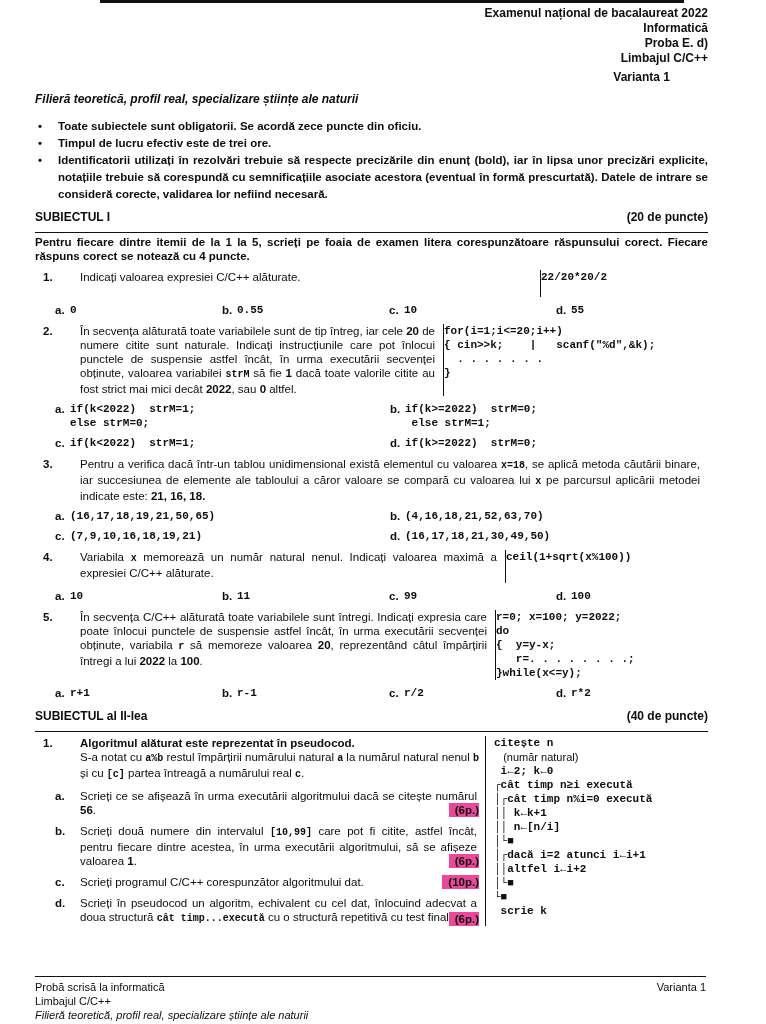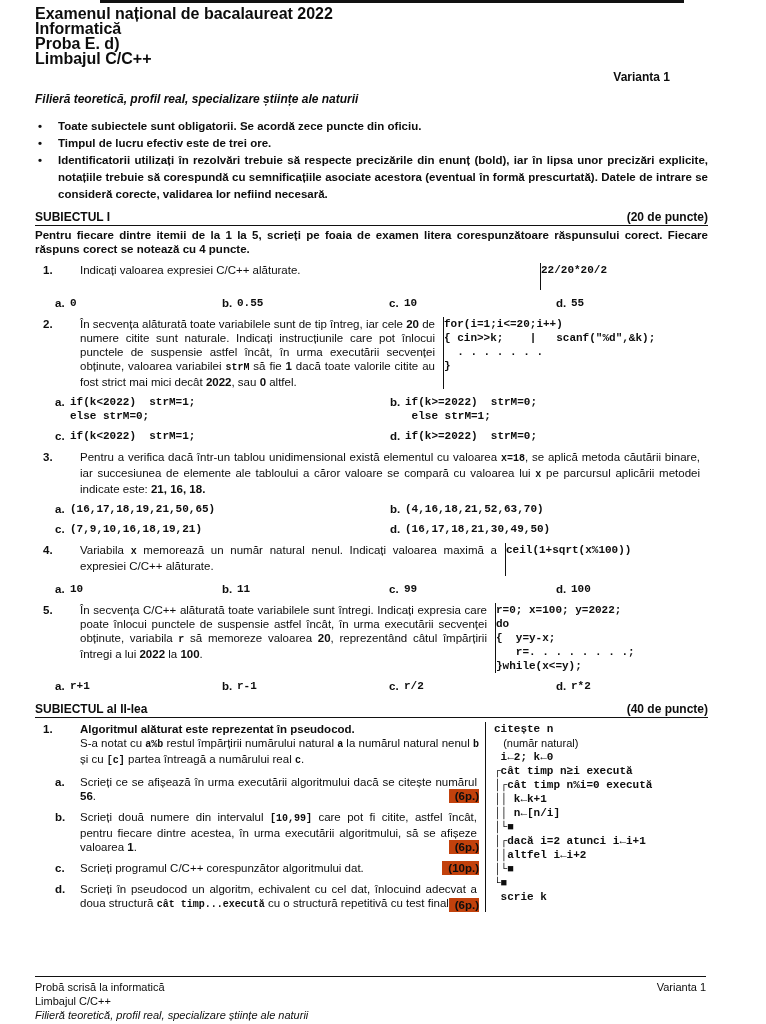--- a/index.html
+++ b/index.html
@@ -4,29 +4,29 @@
 <style>
   html,body{margin:0;padding:0;background:#e8e8e8;}
   .page{position:relative;width:766px;height:1024px;background:#ffffff;color:#0d0d0d;
         font-family:"Liberation Sans",sans-serif;font-size:11.5px;line-height:14px;overflow:hidden;}
   .topline{position:absolute;top:0;left:100px;width:584px;height:3px;background:#111;}
   .content{padding:6px 58px 0 35px;}
   .b{font-weight:bold;}
   .i{font-style:italic;}
   .m{font-family:Liberation Mono, monospace;font-weight:bold;font-size:10px;}
   .sans{font-family:"Liberation Sans",sans-serif;font-weight:normal;}
-  .title-lines div{text-align:left;font-weight:bold;font-size:16px;line-height:15px;}
+  .title-lines div{text-align:right;font-weight:bold;font-size:12px;line-height:15px;}
   .variant-row{text-align:right;font-weight:bold;font-size:12px;padding-right:38px;margin-top:4px;}
   .track{font-weight:bold;font-style:italic;font-size:12px;margin-top:8px;}
   .bullets{margin-top:12px;font-weight:bold;}
   .bullet{display:flex;line-height:17px;}
   .bullet .dot{width:20px;padding-left:3px;flex:0 0 20px;}
   .bullet .txt{flex:1;text-align:justify;}
   .sec-head{display:flex;justify-content:space-between;font-weight:bold;font-size:12px;
-            border-bottom:1.6px solid #111;margin-top:7px;padding-bottom:1px;}
+            border-bottom:1.6px solid #111;margin-top:7px;padding-bottom:8px;}
   .intro{font-weight:bold;text-align:justify;margin-top:2px;}
   .q{display:flex;margin-top:7px;}
   .q-num{flex:0 0 45px;padding-left:8px;box-sizing:border-box;font-weight:bold;}
   .q-body{flex:1;text-align:justify;padding-right:8px;}
   .q-code{border-left:1.3px solid #111;padding-left:0;box-sizing:border-box;
           font-family:"Liberation Mono","DejaVu Sans Mono",monospace;font-weight:bold;
           font-size:11px;line-height:14px;white-space:pre;}
   .qc-1{flex:0 0 168px;min-height:27px;}
   .qc-2{flex:0 0 265px;}
   .qc-4{flex:0 0 203px;min-height:33px;}
@@ -41,21 +41,21 @@
   .c2 .opt:last-child{flex:1;}
   .opt .v .cl{line-height:14px;}
   .s2-left{flex:1;display:flex;flex-direction:column;padding-right:6px;}
   .s2-code{flex:0 0 223px;padding-left:8px;}
   .s2-stem{display:flex;}
   .s2-stem .q-num{flex:0 0 45px;}
   .s2-stem .stem-wrap{flex:1;text-align:justify;}
   .item{display:flex;margin-top:7px;padding-left:20px;}
   .item .l{flex:0 0 25px;font-weight:bold;}
   .item .ib{flex:1;text-align:justify;position:relative;padding-right:2px;}
-  .item .pts{position:absolute;right:0;bottom:0;font-weight:bold;background:#c2410c;padding-left:6px;}
+  .item .pts{position:absolute;right:0;bottom:0;font-weight:bold;background:#ec4899;padding-left:6px;}
   .pcode .cl{white-space:pre;}
   .footer{position:absolute;left:35px;right:60px;top:976px;border-top:1.3px solid #111;
           padding-top:3px;font-size:11px;line-height:14px;background:#fff;}
   .f-row{display:flex;justify-content:space-between;}
 </style>
 </head>
 <body>
 
 <div class="page">
   <div class="topline"></div>

